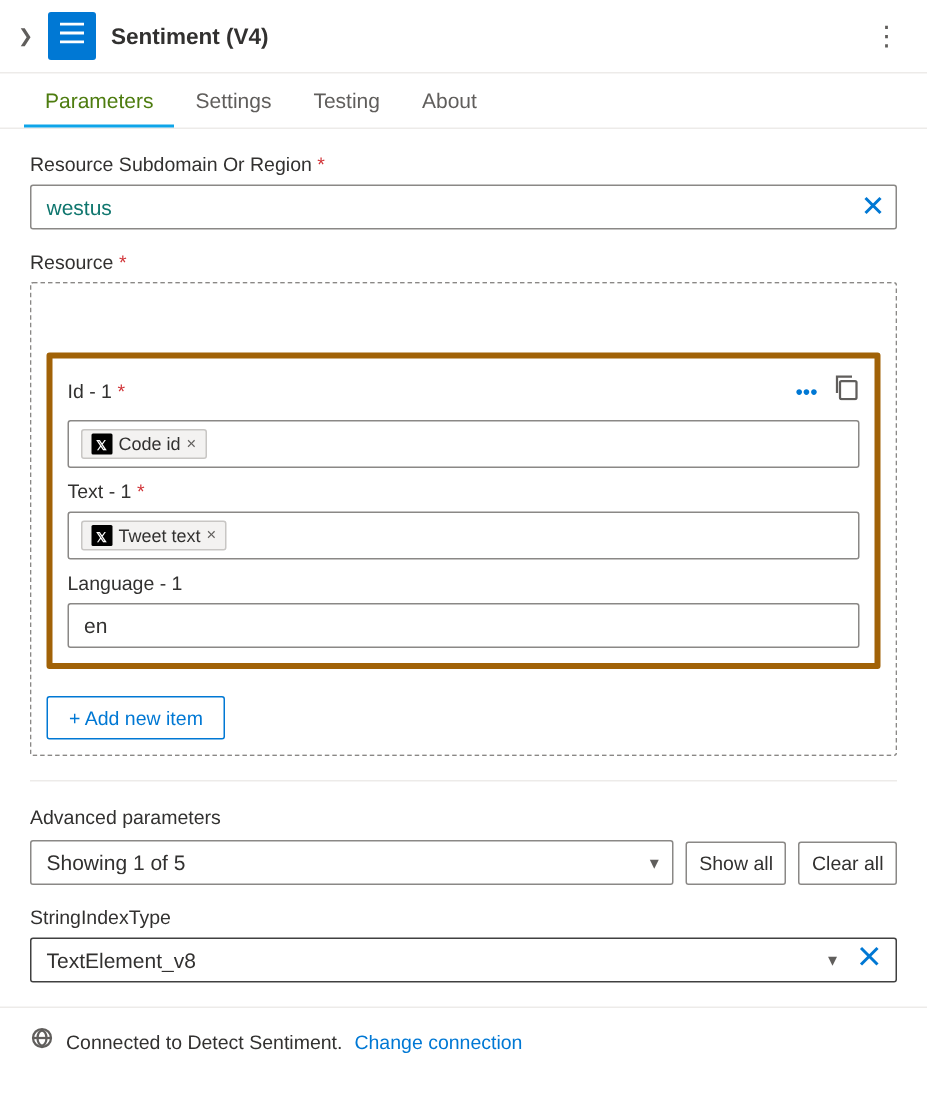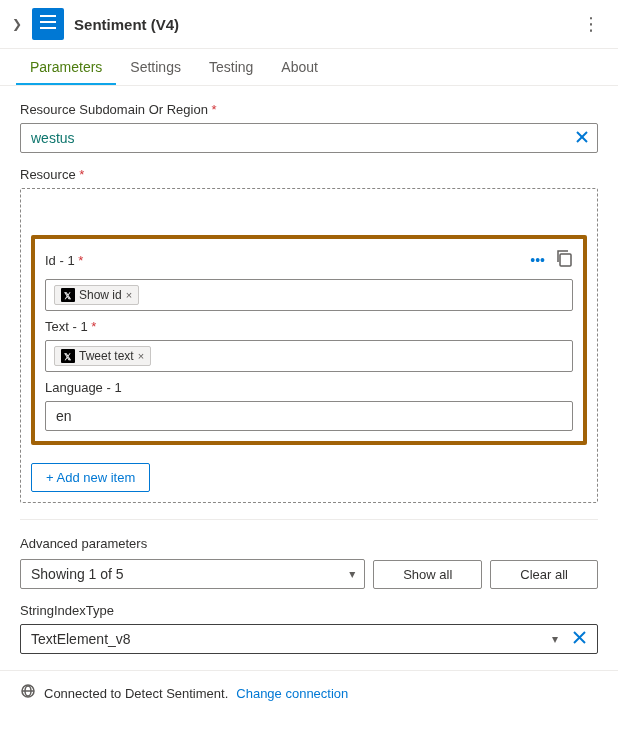--- a/index.html
+++ b/index.html
@@ -288,21 +288,21 @@
       top: 50%;
       transform: translateY(-50%);
       color: #605e5c;
       font-size: 12px;
       pointer-events: none;
     }
     .show-all-btn, .clear-all-btn {
       background: #fff;
       border: 1px solid #8a8886;
       border-radius: 2px;
-      padding: 6px 29px;
+      padding: 6px 8px;
       font-size: 13px;
       color: #323130;
       cursor: pointer;
       white-space: nowrap;
     }
 
     
     .string-label {
       font-size: 13px;
       font-weight: 500;
@@ -433,21 +433,21 @@
       </div>
 
       
       <div class="tag-input-field">
         <span class="tag">
           <span class="tag-icon">
               <svg width="10" height="10" viewBox="0 0 10 10" fill="white">
                 <text x="1" y="9" font-size="9" font-weight="bold" font-family="serif">𝕏</text>
               </svg>
             </span>
-          <span>Show id</span>
+          <span>Code id</span>
           <button class="tag-remove">×</button>
         </span>
       </div>
 
       
       <div class="sub-label">
         <span>Text - 1</span>
         <span class="required-star"> *</span>
       </div>
 

